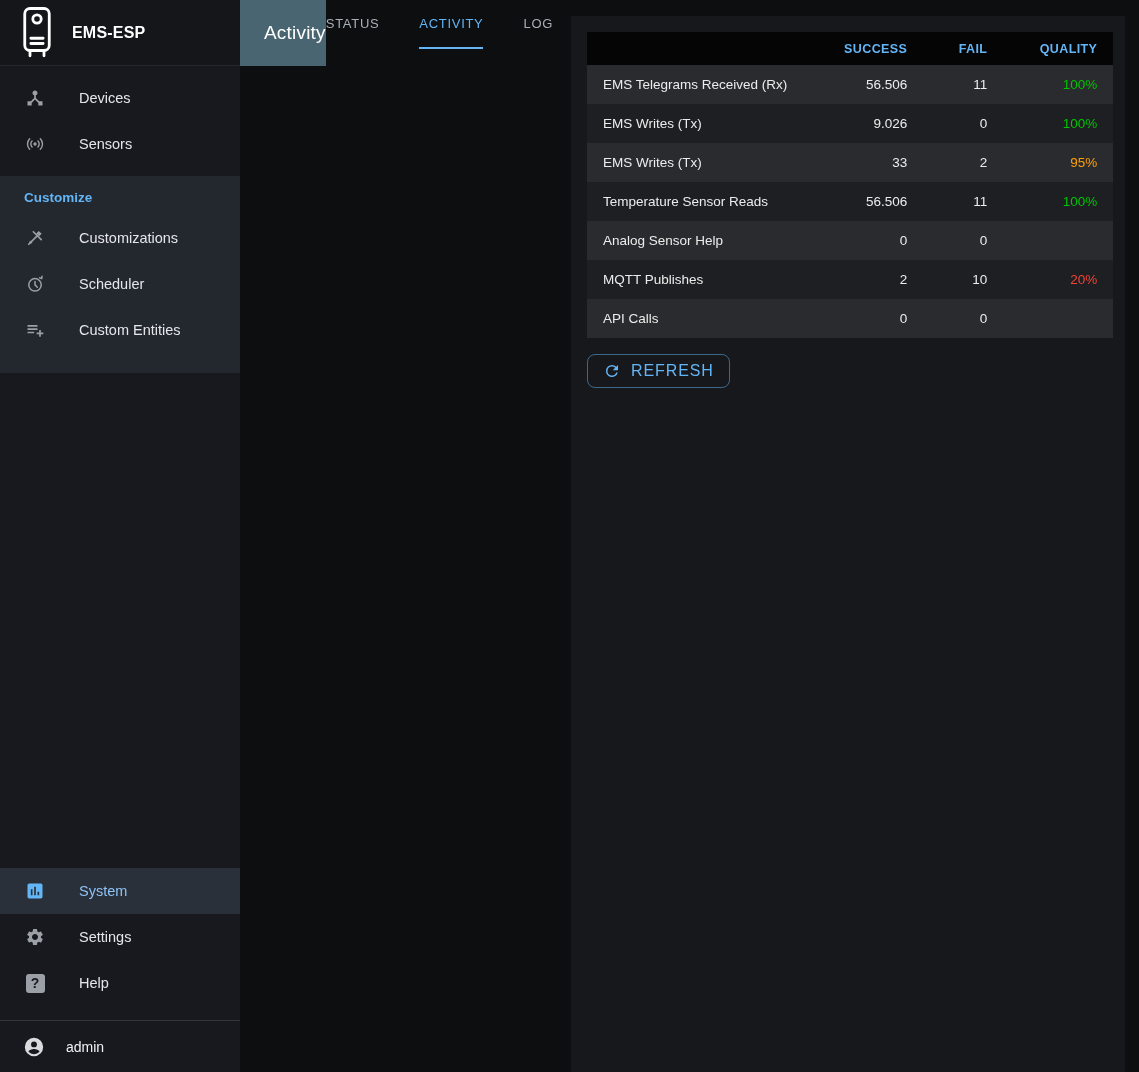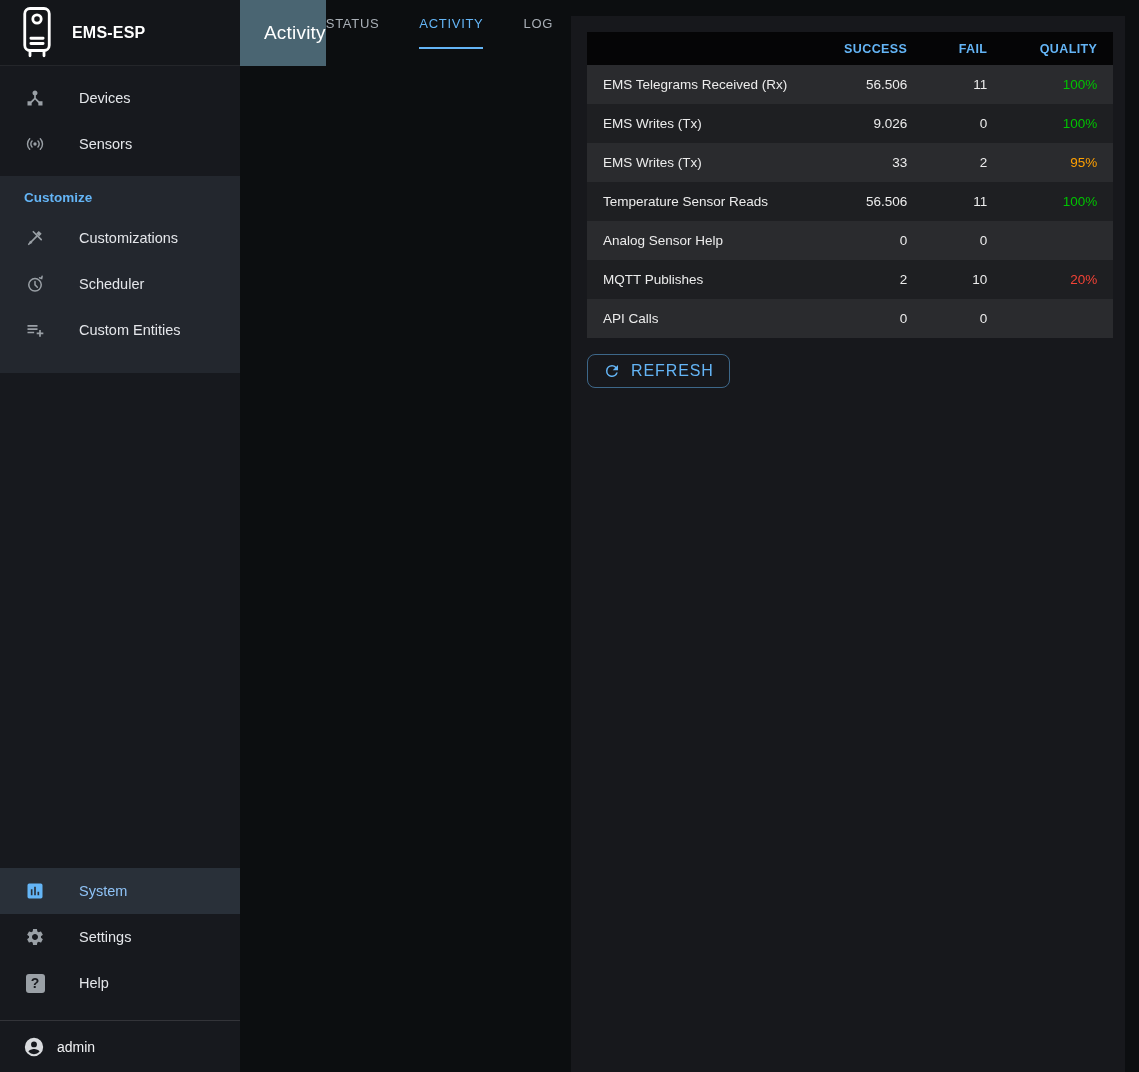--- a/index.html
+++ b/index.html
@@ -24,21 +24,21 @@
   .customize-block { background:#23272e; margin-top:9px; padding-bottom:20px; }
   .customize-header { padding:14px 24px 10px; color:#64b5f6; font-size:13.5px; font-weight:700; }
 
   .sidebar-spacer { flex:1; }
 
   .nav-item.active { background:#293039; }
   .nav-item.active .nav-icon { color:#64b5f6; }
   .nav-item.active .nav-label { color:#8fc3f7; }
 
   .sidebar-divider { height:1px; background:rgba(255,255,255,.12); margin-top:14px; }
-  .user-item { height:51px; display:flex; align-items:center; padding-left:23px; gap:12px; cursor:pointer; }
+  .user-item { height:51px; display:flex; align-items:center; padding-left:23px; gap:21px; cursor:pointer; }
   .user-icon { width:22px; height:22px; color:#d9dbde; }
   .user-icon svg { width:22px; height:22px; display:block; }
   .user-label { font-size:14px; font-weight:500; color:#f0f1f3; }
 
   .help-box { width:19px; height:19px; background:#9aa0a6; border-radius:3px; color:#17191e;
               font-size:14px; font-weight:700; display:flex; align-items:center; justify-content:center; }
 
   
   .main { flex:1; display:flex; min-width:0; }
   .topbar { height:66px; flex:none; background:#4a6572; display:flex; align-items:center; padding-left:24px; }

